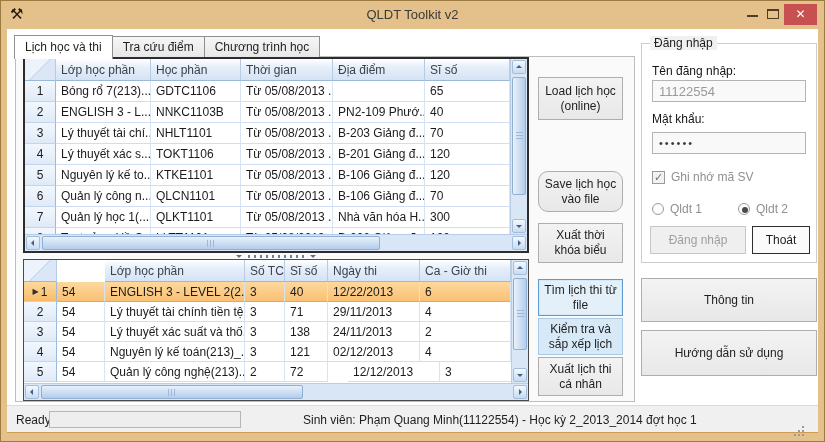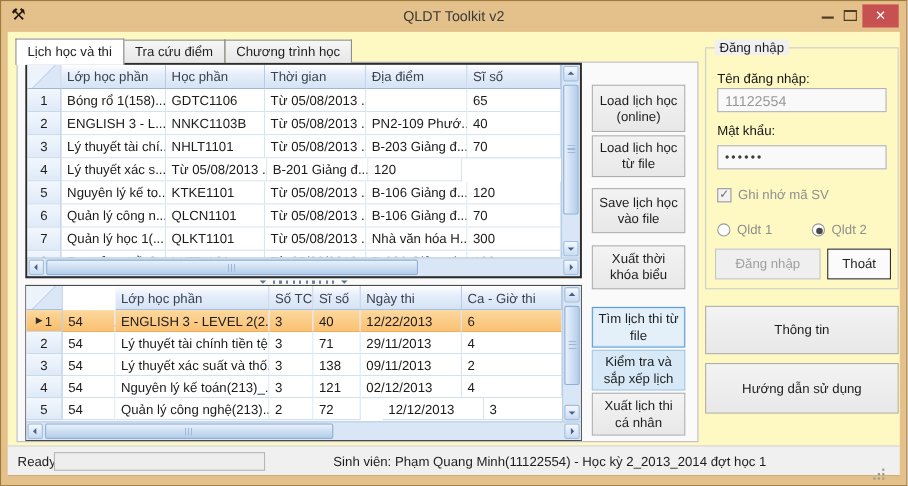--- a/index.html
+++ b/index.html
@@ -8,21 +8,21 @@
     font-family:"Liberation Sans","DejaVu Sans",sans-serif;overflow:hidden;}
   
   .titlebar{position:absolute;left:0;top:0;right:0;height:28px;}
   .app-icon{position:absolute;left:9px;top:4px;font-size:15px;color:#211910;line-height:18px;}
   .title{position:absolute;left:0;right:0;top:6px;text-align:center;font-size:13px;color:#3a3a3a;}
   .btn-min{position:absolute;right:66px;top:14px;width:11px;height:2px;background:#4e3d22;cursor:pointer;}
   .btn-max{position:absolute;right:45px;top:8px;width:12px;height:10px;border:1px solid #4e3d22;border-top:2px solid #4e3d22;cursor:pointer;}
   .btn-close{position:absolute;right:7px;top:3px;width:33px;height:21px;background:#c75050;color:#fff;
     font-size:12px;font-weight:bold;text-align:center;line-height:21px;cursor:pointer;}
   
-  .client{position:absolute;left:6px;right:6px;top:28px;height:376px;background:#fef9c3;}
+  .client{position:absolute;left:6px;right:6px;top:28px;height:376px;background:#ffffff;}
   .tabstrip{position:absolute;left:8px;top:6px;display:flex;align-items:flex-end;z-index:3;}
   .tab{height:21px;line-height:20px;padding:0 10px;font-size:12px;color:#1f1f1f;
     background:linear-gradient(#f6f6f6,#e7e7e7);border:1px solid #8f8f8f;border-bottom:none;margin-left:-1px;cursor:pointer;}
   .tab.active{background:#fff;height:24px;line-height:23px;margin-bottom:-2px;z-index:4;}
   .tabpage{position:absolute;left:8px;top:27px;width:620px;height:346px;background:#fafafa;border:1px solid #bdbdbd;}
   
   .grid{position:absolute;background:#fff;}
   .grid-top{left:7px;top:0;width:506px;height:196px;border:2px solid #2c2c2c;}
   .grid-bottom{left:7px;top:202px;width:506px;height:142px;border:1px solid #4a4a4a;}
   .g-view{position:absolute;left:0;top:0;right:17px;bottom:17px;overflow:hidden;background:#fff;}
@@ -132,21 +132,21 @@
               <div class="g-h" style="width: 90px;">Học phần</div>
               <div class="g-h" style="width: 92px;">Thời gian</div>
               <div class="g-h" style="width: 92px;">Địa điểm</div>
               <div class="g-h" style="width: 85px;">Sĩ số</div>
             </div>
           <div class="g-body">
               <div class="g-row">
                 <div class="g-rn" style="width: 31px;">
                   <span>1</span>
                 </div>
-                <div class="g-c" style="width: 95px;">Bóng rổ 1(158)...</div>
+                <div class="g-c" style="width: 95px;">Bóng rổ 7(213)...</div>
                 <div class="g-c" style="width: 90px;">GDTC1106</div>
                 <div class="g-c" style="width: 92px;">Từ 05/08/2013 ...</div>
                 <div class="g-c" style="width: 92px;"></div>
                 <div class="g-c" style="width: 85px;">65</div>
               </div>
               <div class="g-row">
                 <div class="g-rn" style="width: 31px;">
                   <span>2</span>
                 </div>
                 <div class="g-c" style="width: 95px;">ENGLISH 3 - L...</div>
@@ -163,20 +163,21 @@
                 <div class="g-c" style="width: 90px;">NHLT1101</div>
                 <div class="g-c" style="width: 92px;">Từ 05/08/2013 ...</div>
                 <div class="g-c" style="width: 92px;">B-203 Giảng đ...</div>
                 <div class="g-c" style="width: 85px;">70</div>
               </div>
               <div class="g-row">
                 <div class="g-rn" style="width: 31px;">
                   <span>4</span>
                 </div>
                 <div class="g-c" style="width: 95px;">Lý thuyết xác s...</div>
+                <div class="g-c" style="width: 90px;">TOKT1106</div>
                 <div class="g-c" style="width: 92px;">Từ 05/08/2013 ...</div>
                 <div class="g-c" style="width: 92px;">B-201 Giảng đ...</div>
                 <div class="g-c" style="width: 85px;">120</div>
               </div>
               <div class="g-row">
                 <div class="g-rn" style="width: 31px;">
                   <span>5</span>
                 </div>
                 <div class="g-c" style="width: 95px;">Nguyên lý kế to...</div>
                 <div class="g-c" style="width: 90px;">KTKE1101</div>
@@ -282,21 +283,21 @@
                 <div class="g-c" style="width: 91px;">4</div>
               </div>
               <div class="g-row">
                 <div class="g-rn" style="width: 33px;">
                   <span>3</span>
                 </div>
                 <div class="g-c" style="width: 48px;">54</div>
                 <div class="g-c" style="width: 140px;">Lý thuyết xác suất và thố...</div>
                 <div class="g-c" style="width: 40px;">3</div>
                 <div class="g-c" style="width: 43px; text-align: center;">138</div>
-                <div class="g-c" style="width: 92px;">09/11/2013</div>
+                <div class="g-c" style="width: 92px;">24/11/2013</div>
                 <div class="g-c" style="width: 91px;">2</div>
               </div>
               <div class="g-row">
                 <div class="g-rn" style="width: 33px;">
                   <span>4</span>
                 </div>
                 <div class="g-c" style="width: 48px;">54</div>
                 <div class="g-c" style="width: 140px;">Nguyên lý kế toán(213)_...</div>
                 <div class="g-c" style="width: 40px;">3</div>
                 <div class="g-c" style="width: 43px;">121</div>
@@ -334,22 +335,21 @@
           <span class="hthumb" style="left:17px;width:262px;">
               <span class="grip"></span>
             </span>
           <span class="s-arrow a-rt">
               <i></i>
             </span>
         </div>
       </div>
 
       <button class="act" style="top:20px;height:43px;">Load lịch học (online)</button>
-      <button class="act" style="top:66px;height:38px;">Load lịch học từ file</button>
-      <button class="act" style="top:114px;height:41px;">Save lịch học vào file</button>
+      <button class="act" style="top:114px;height:41px;border-radius:10px;">Save lịch học vào file</button>
       <button class="act focus" style="top:222px;height:37px;">Tìm lịch thi từ file</button>
       <button class="act" style="top:166px;height:40px;">Xuất thời khóa biểu</button>
       <button class="act hover" style="top:261px;height:37px;">Kiểm tra và sắp xếp lịch</button>
       <button class="act" style="top:300px;height:39px;">Xuất lịch thi cá nhân</button>
     </div>
 
     <div class="group">
       <span class="group-title">Đăng nhập</span>
       <span class="f-label" style="top:20px;">Tên đăng nhập:</span>
       <input class="f-input inp-user" readonly="" value="11122554" style="">

